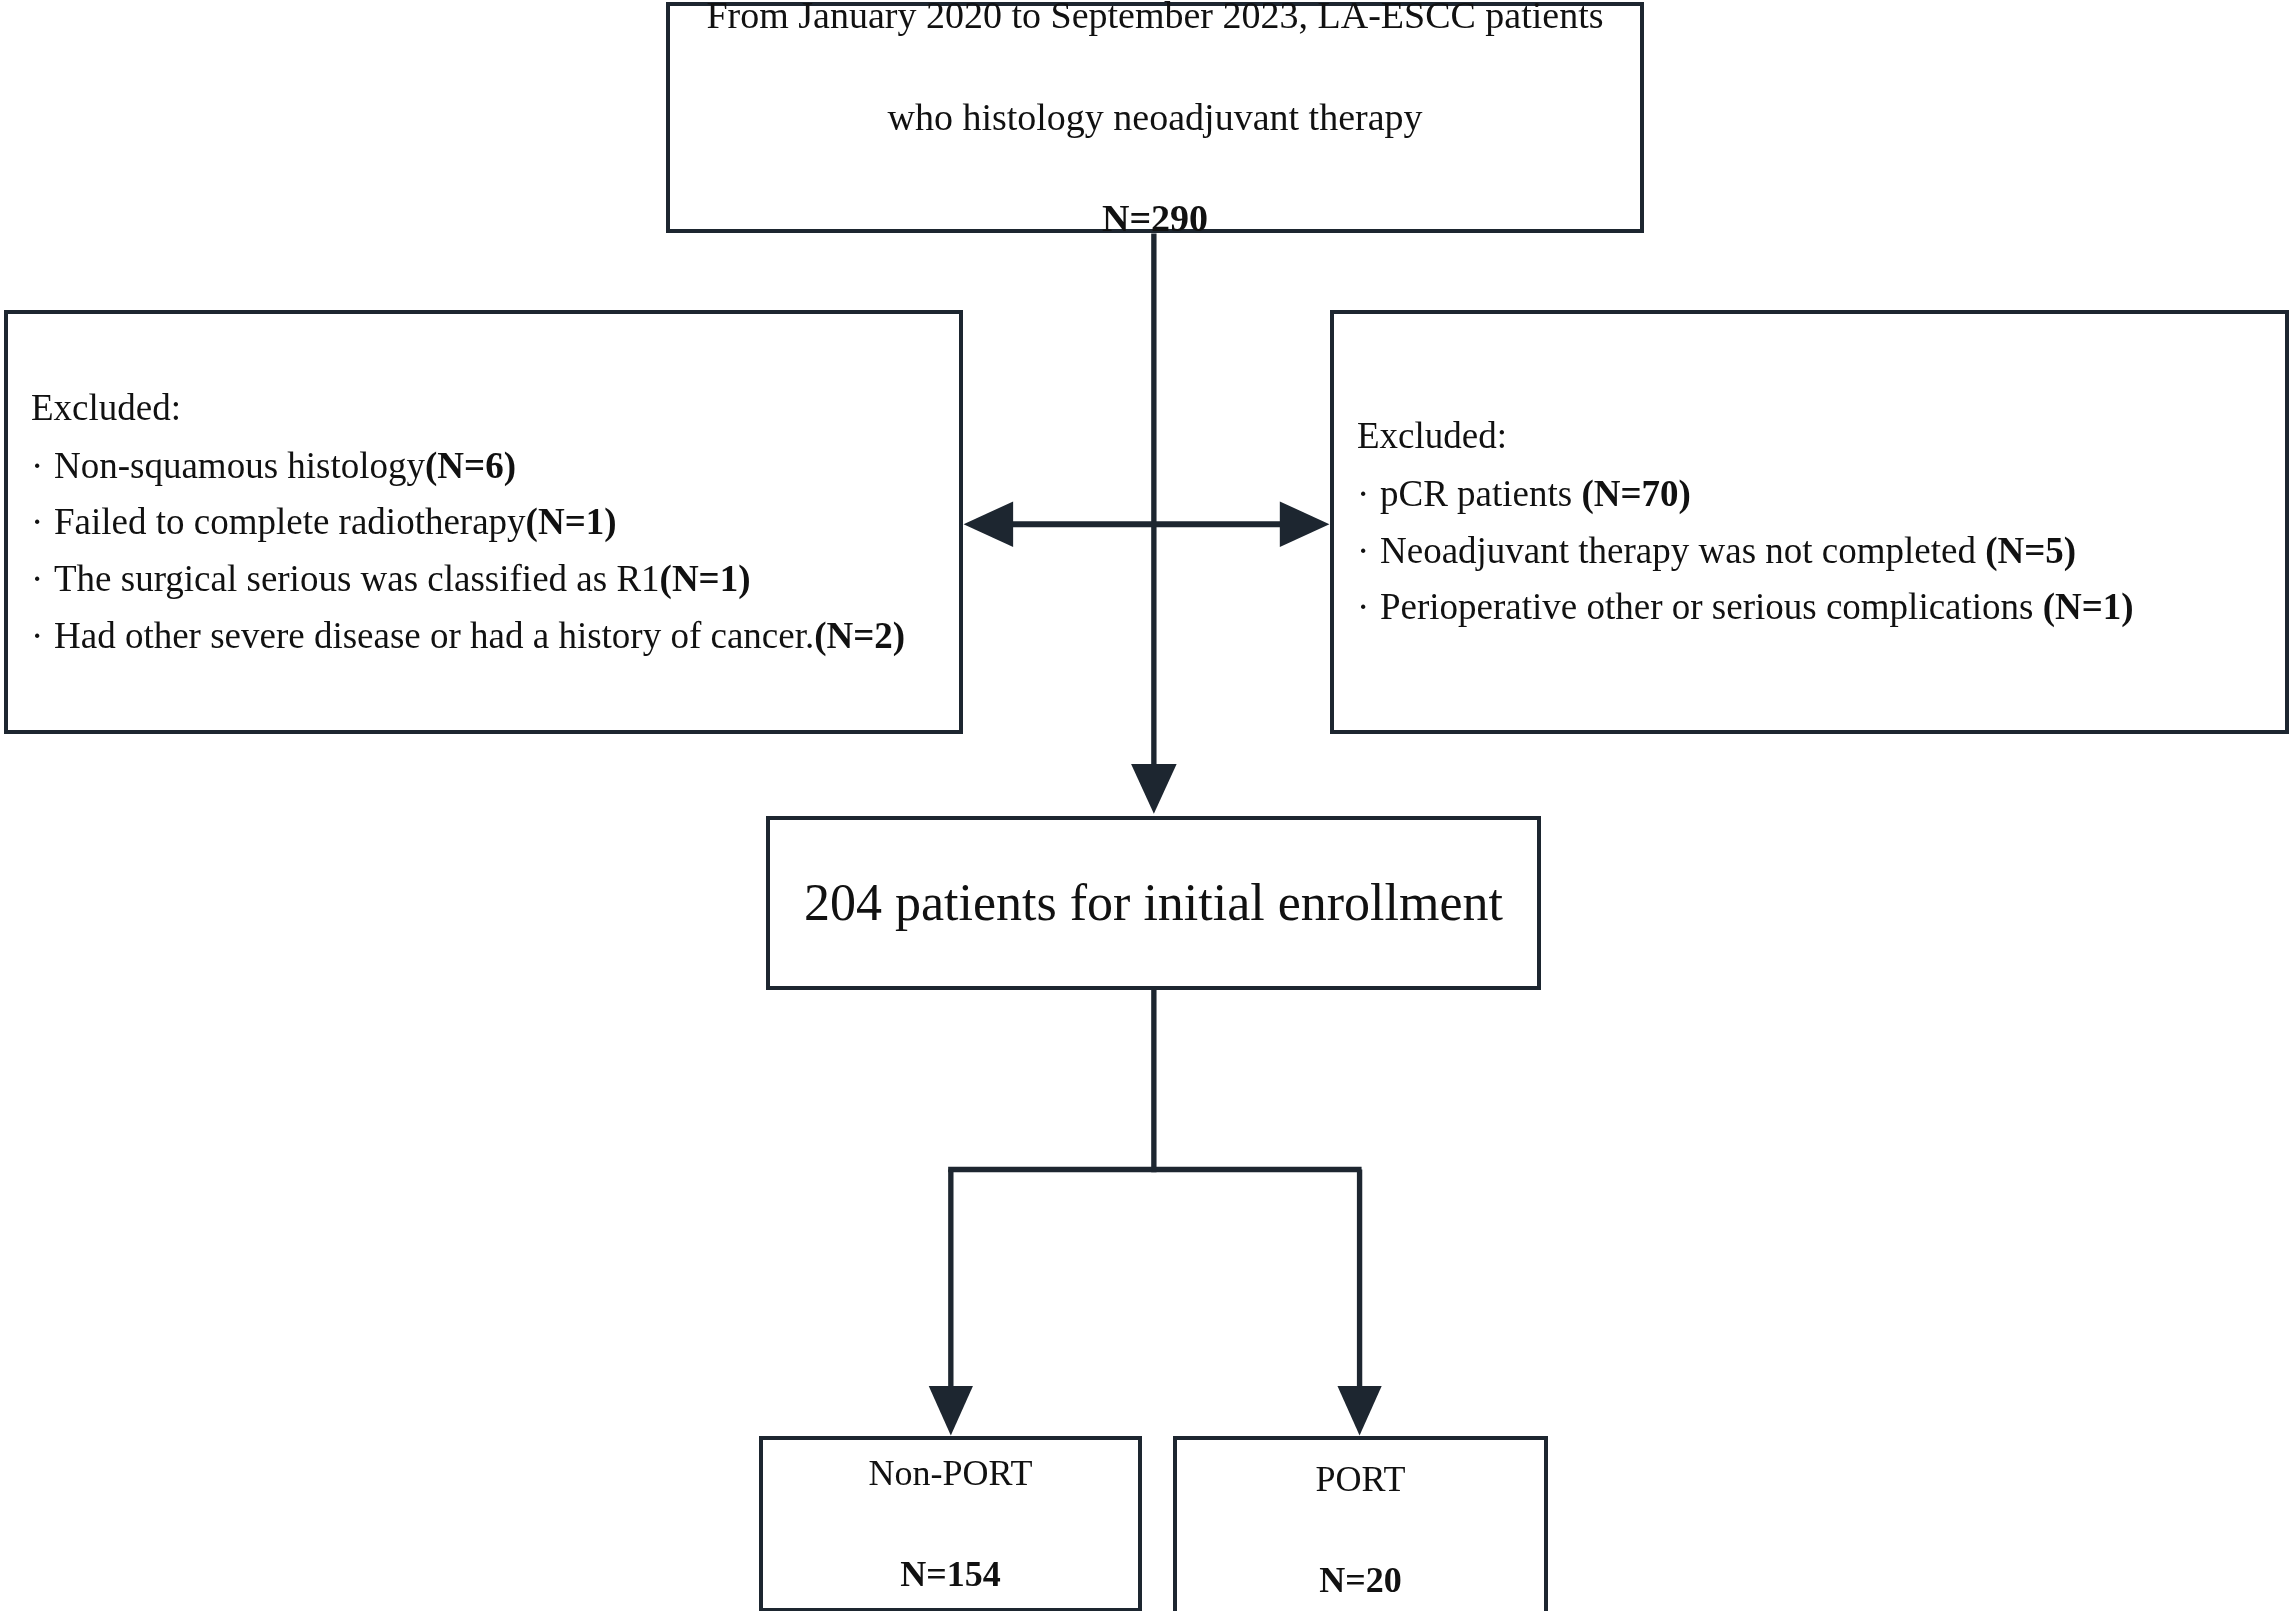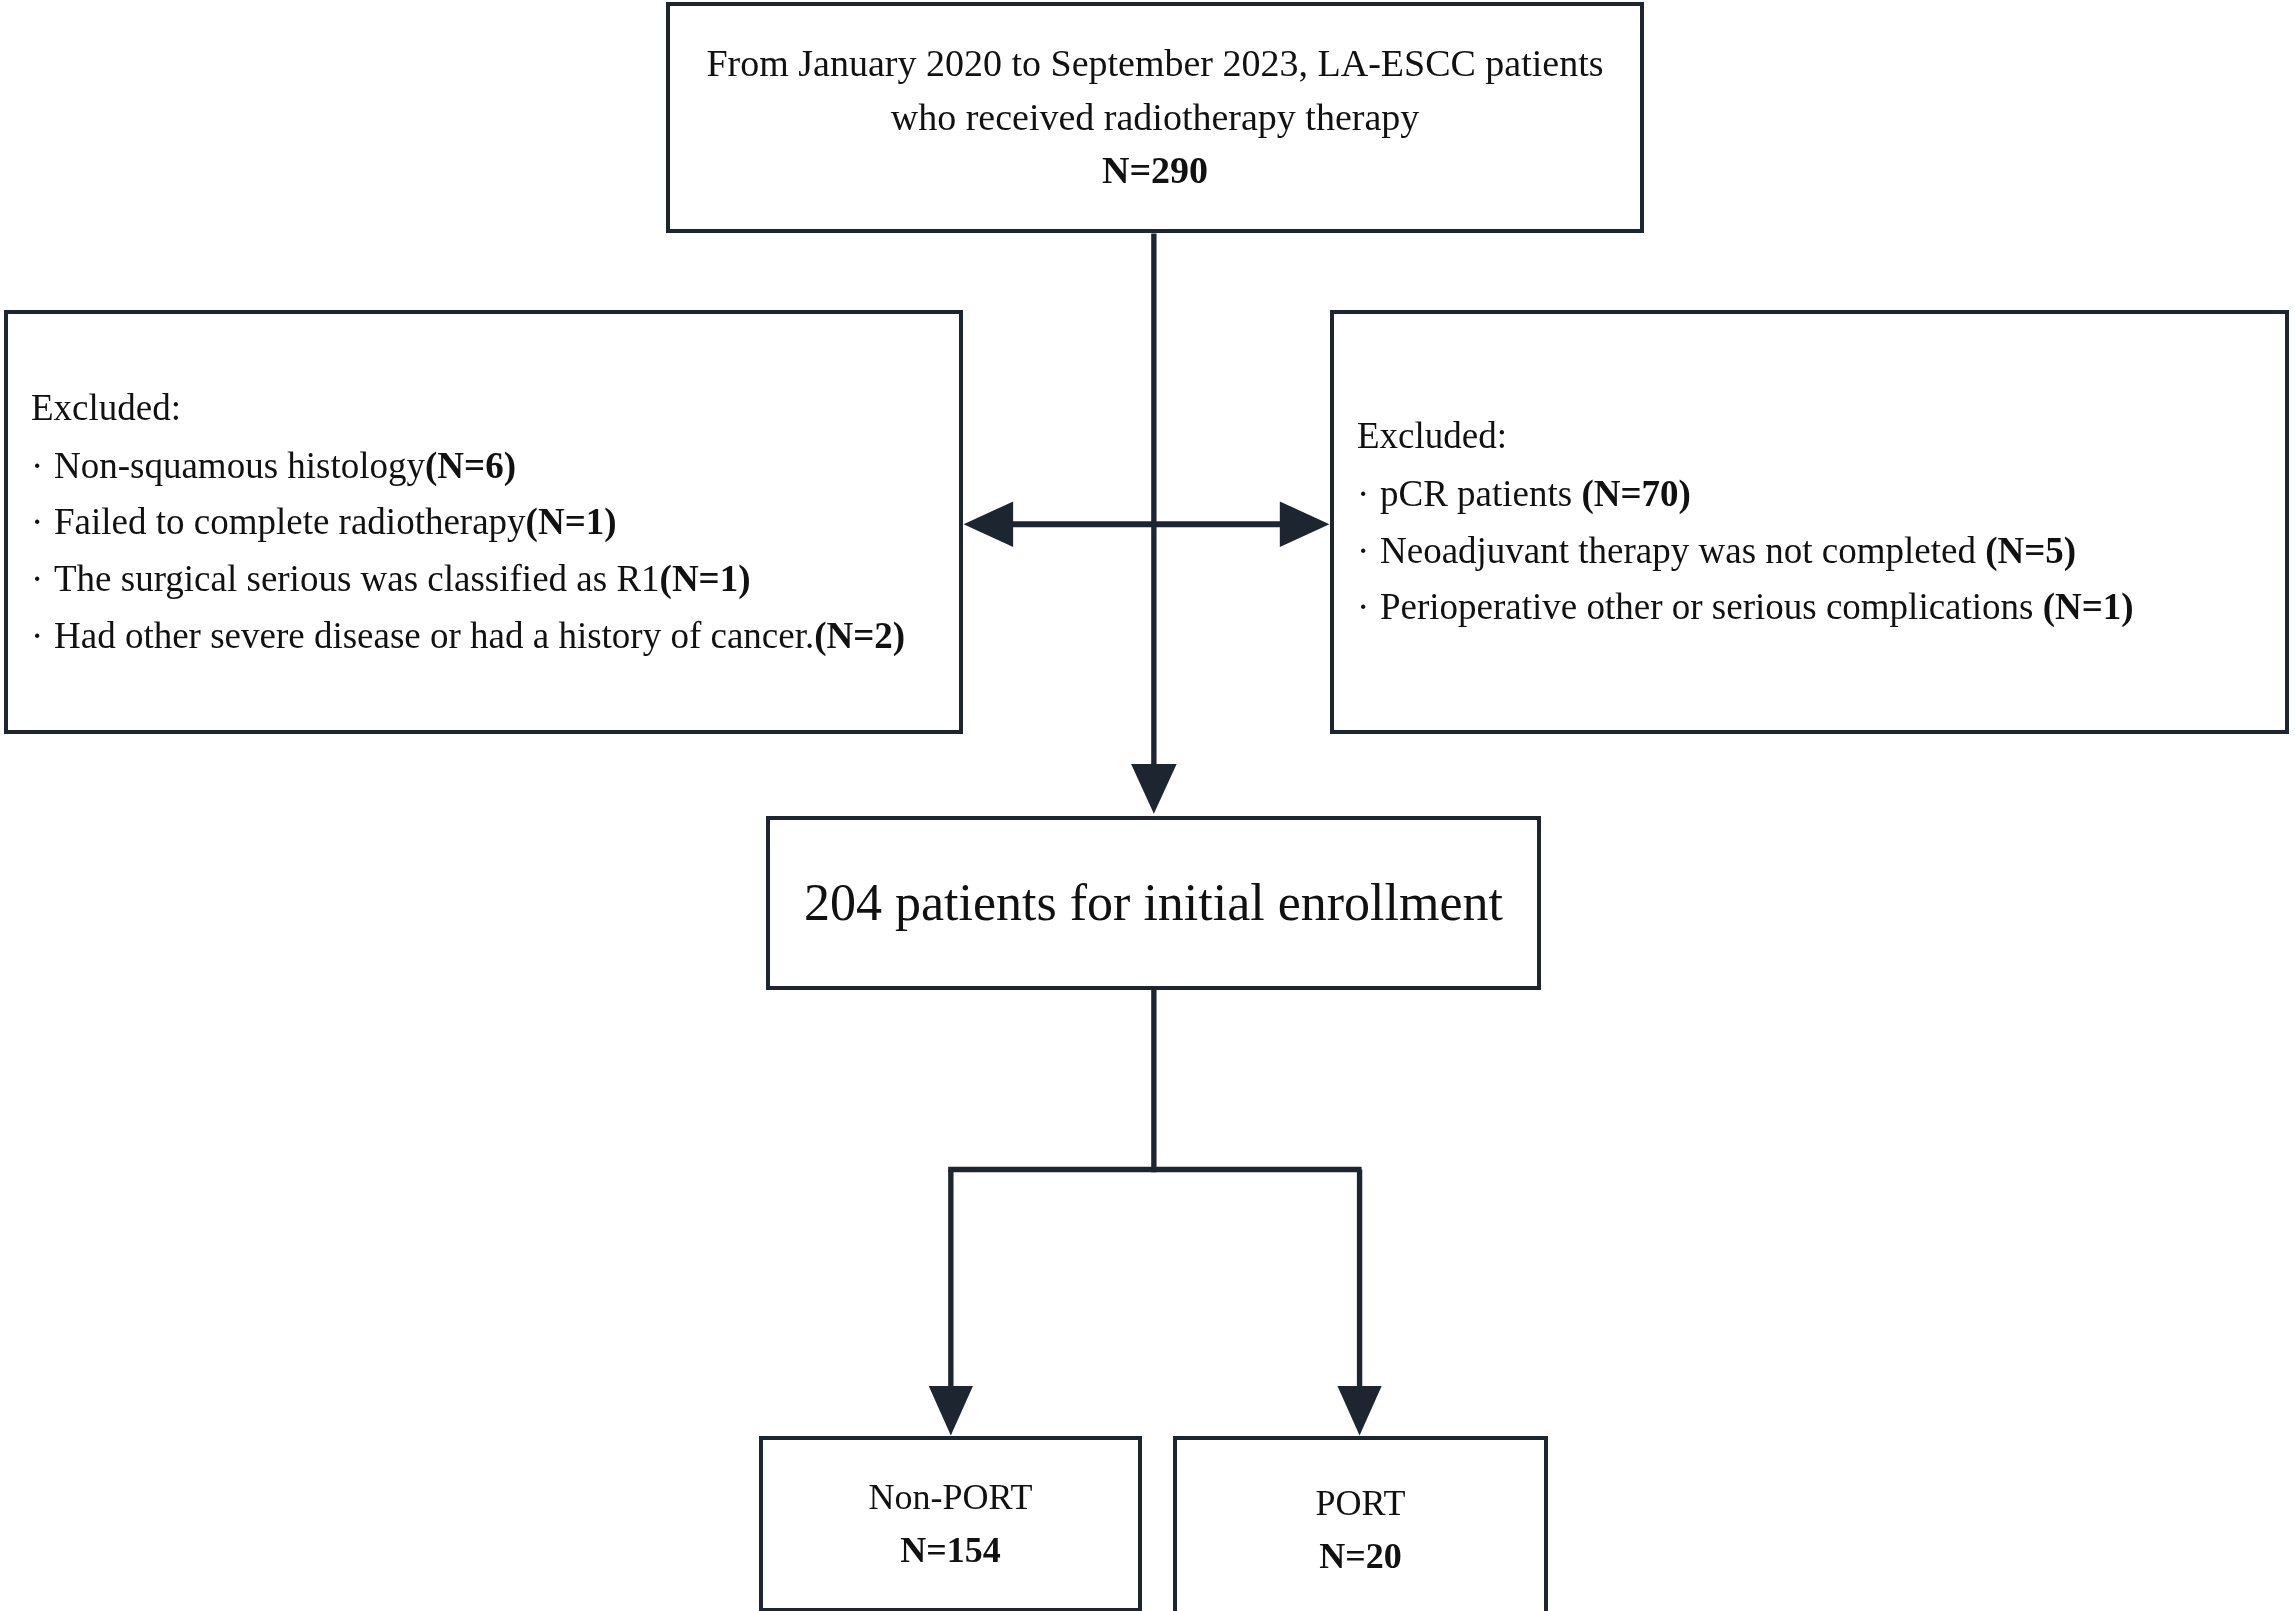--- a/index.html
+++ b/index.html
@@ -21,21 +21,21 @@
   
   .node {
     position: absolute;
     box-sizing: border-box;
     border: 4.7px solid #1d2630;
     background: #ffffff;
     display: flex;
     flex-direction: column;
     justify-content: center;
   }
-  .node.centered { align-items: center; text-align: center; }
+  .node.centered { align-items: center; text-align: center; gap: 48px; }
   .node.listbox  { align-items: flex-start; text-align: left; }
 
   .line {
     font-size: 37px;
     line-height: 1.32;
     white-space: nowrap;
   }
   .line.bold { font-weight: bold; }
   .line b { font-weight: bold; }
 
@@ -101,21 +101,21 @@
     </g>
 
     <g>
       <line x1="2029" y1="1745" x2="2029" y2="2085" stroke="#1d2630" stroke-width="8"></line>
       <polygon points="2029,2142 1996,2068 2062,2068" fill="#1d2630"></polygon>
     </g>
   </svg>
 
   <div class="node centered" id="box-source">
     <div class="line">From January 2020 to September 2023, LA-ESCC patients</div>
-    <div class="line">who received radiotherapy therapy</div>
+    <div class="line">who histology neoadjuvant therapy</div>
     <div class="line bold">N=290</div>
   </div>
 
   <div class="node listbox" id="box-excluded-left">
     <div class="line hdr">Excluded:</div>
 
     <div class="line">
       <span class="bullet">·</span><span>Non-squamous histology</span><b>(N=6)</b>
     </div>
 

